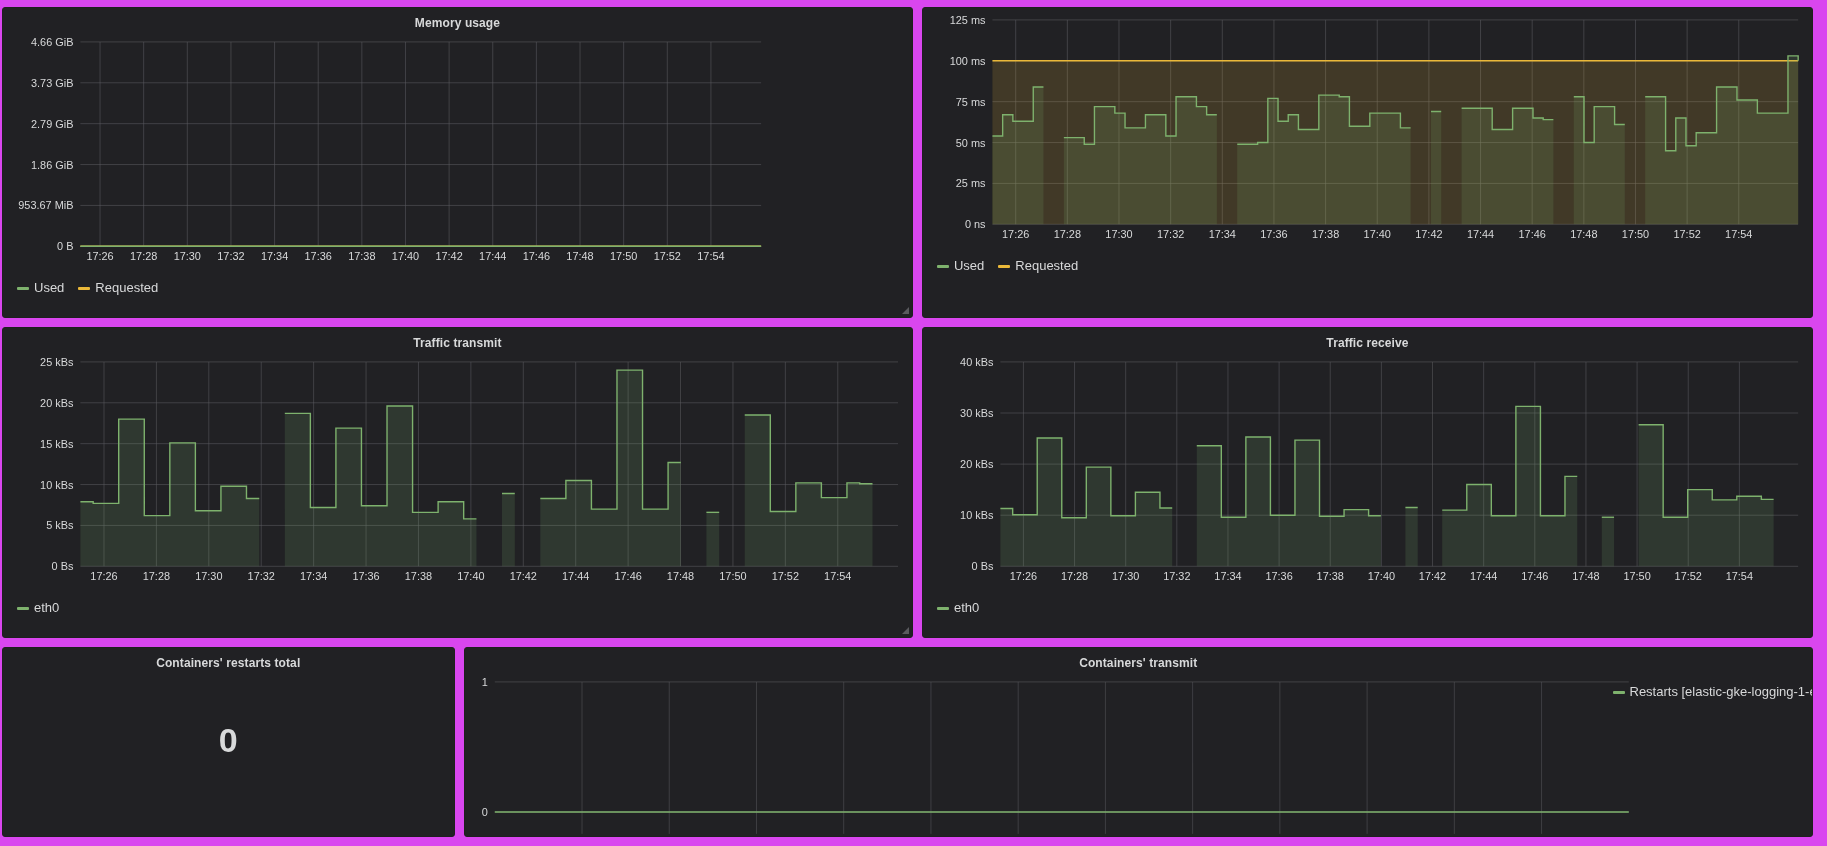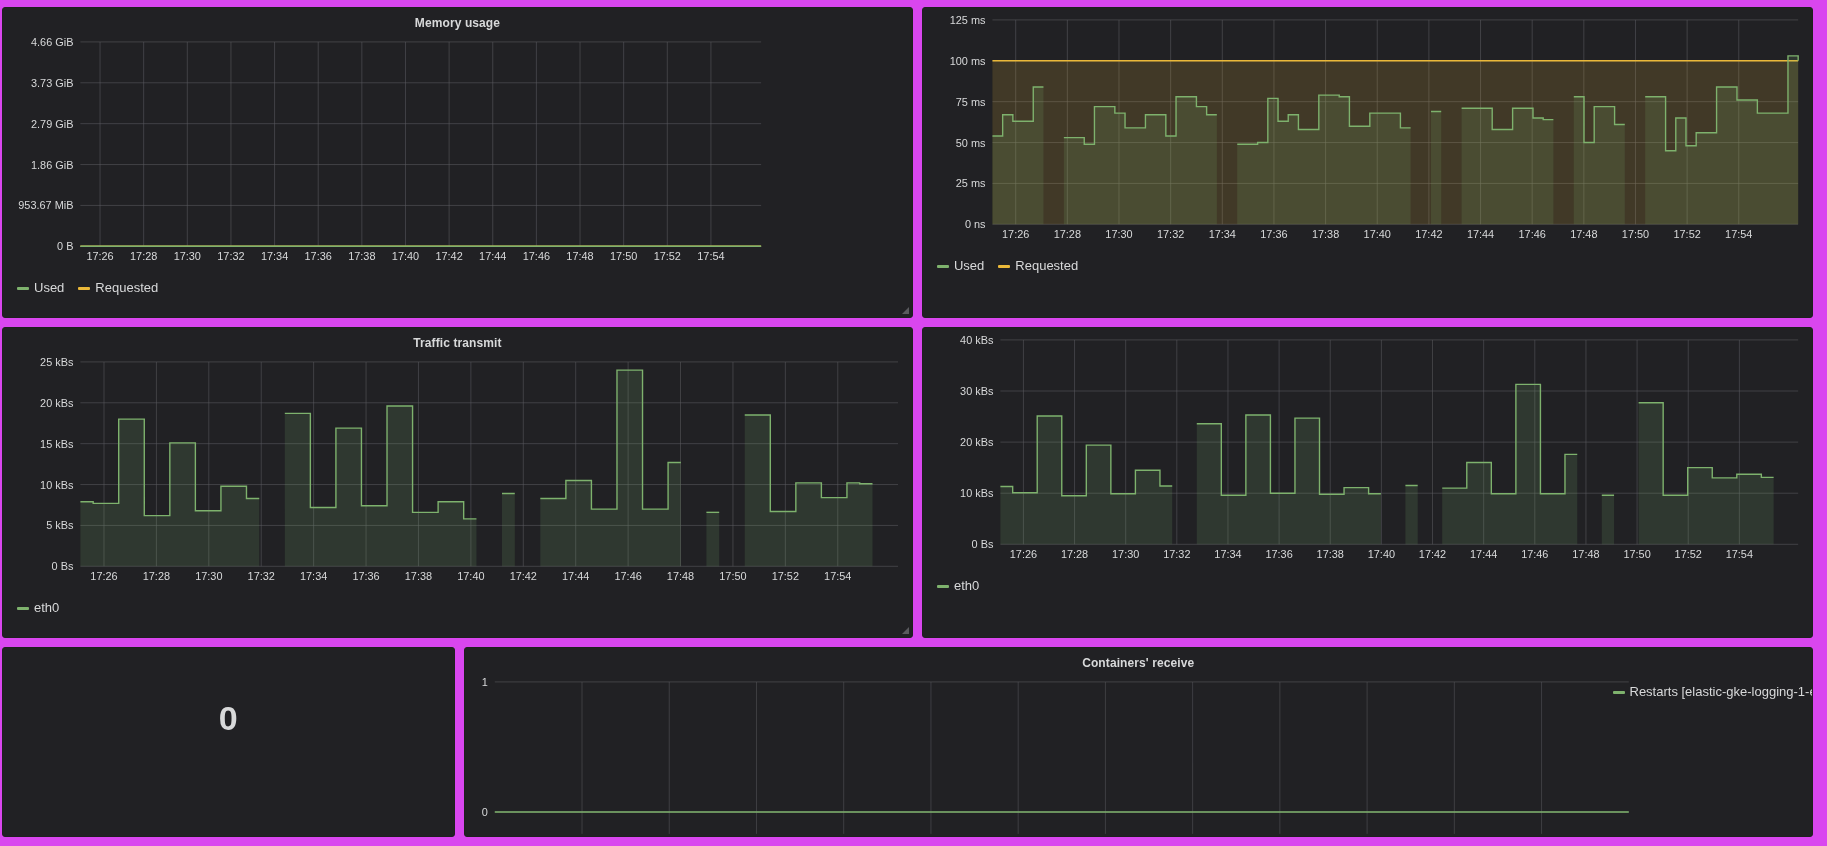--- a/index.html
+++ b/index.html
@@ -305,20 +305,21 @@
       <div class="legend" id="legend-tx">
           <div class="legend-item">
             <span class="legend-swatch" style="background: rgb(126, 178, 109);"></span>
             <span class="legend-label">eth0</span>
           </div>
         </div>
       <div class="resize-handle"></div>
     </div>
 
     <div class="panel" id="panel-rx" style="width:896px;height:311px;">
+      <div class="panel-title">Traffic receive</div>
       <div class="graph-wrap">
         <svg class="graph-svg" id="svg-rx" viewBox="0 0 896 252" preserveAspectRatio="none">
             <line x1="78" y1="218" x2="882" y2="218" stroke="#5c5c61" stroke-width="1" opacity="0.55"></line>
             <text x="71" y="222" text-anchor="end" fill="#d8d9da" font-size="11" font-family="&quot;Liberation Sans&quot;, sans-serif">0 Bs</text>
             <line x1="78" y1="166.5" x2="882" y2="166.5" stroke="#5c5c61" stroke-width="1" opacity="0.55"></line>
             <text x="71" y="170.5" text-anchor="end" fill="#d8d9da" font-size="11" font-family="&quot;Liberation Sans&quot;, sans-serif">10 kBs</text>
             <line x1="78" y1="115" x2="882" y2="115" stroke="#5c5c61" stroke-width="1" opacity="0.55"></line>
             <text x="71" y="119" text-anchor="end" fill="#d8d9da" font-size="11" font-family="&quot;Liberation Sans&quot;, sans-serif">20 kBs</text>
             <line x1="78" y1="63.5" x2="882" y2="63.5" stroke="#5c5c61" stroke-width="1" opacity="0.55"></line>
             <text x="71" y="67.5" text-anchor="end" fill="#d8d9da" font-size="11" font-family="&quot;Liberation Sans&quot;, sans-serif">30 kBs</text>
@@ -376,27 +377,28 @@
             <span class="legend-label">eth0</span>
           </div>
         </div>
     </div>
 
   </div>
 
   <div class="row">
 
     <div class="panel" id="panel-restarts-total" style="width:455px;height:190px;">
+      <div class="panel-title">Containers' restarts total</div>
       <div class="singlestat" style="height:140px;">
         <div class="singlestat-value">0</div>
       </div>
     </div>
 
     <div class="panel" id="panel-restarts" style="width:1357px;height:190px;">
-      <div class="panel-title">Containers' receive</div>
+      <div class="panel-title">Containers' transmit</div>
       <div class="graph-wrap">
         <svg class="graph-svg" id="svg-restarts" viewBox="0 0 1357 165" preserveAspectRatio="none">
             <line x1="30" y1="143" x2="1172" y2="143" stroke="#5c5c61" stroke-width="1" opacity="0.55"></line>
             <text x="23" y="147" text-anchor="end" fill="#d8d9da" font-size="11" font-family="&quot;Liberation Sans&quot;, sans-serif">0</text>
             <line x1="30" y1="12" x2="1172" y2="12" stroke="#5c5c61" stroke-width="1" opacity="0.55"></line>
             <text x="23" y="16" text-anchor="end" fill="#d8d9da" font-size="11" font-family="&quot;Liberation Sans&quot;, sans-serif">1</text>
             <line x1="117.84615384615384" y1="12" x2="117.84615384615384" y2="165" stroke="#5c5c61" stroke-width="1" opacity="0.5"></line>
             <line x1="205.69230769230768" y1="12" x2="205.69230769230768" y2="165" stroke="#5c5c61" stroke-width="1" opacity="0.5"></line>
             <line x1="293.53846153846155" y1="12" x2="293.53846153846155" y2="165" stroke="#5c5c61" stroke-width="1" opacity="0.5"></line>
             <line x1="381.38461538461536" y1="12" x2="381.38461538461536" y2="165" stroke="#5c5c61" stroke-width="1" opacity="0.5"></line>

